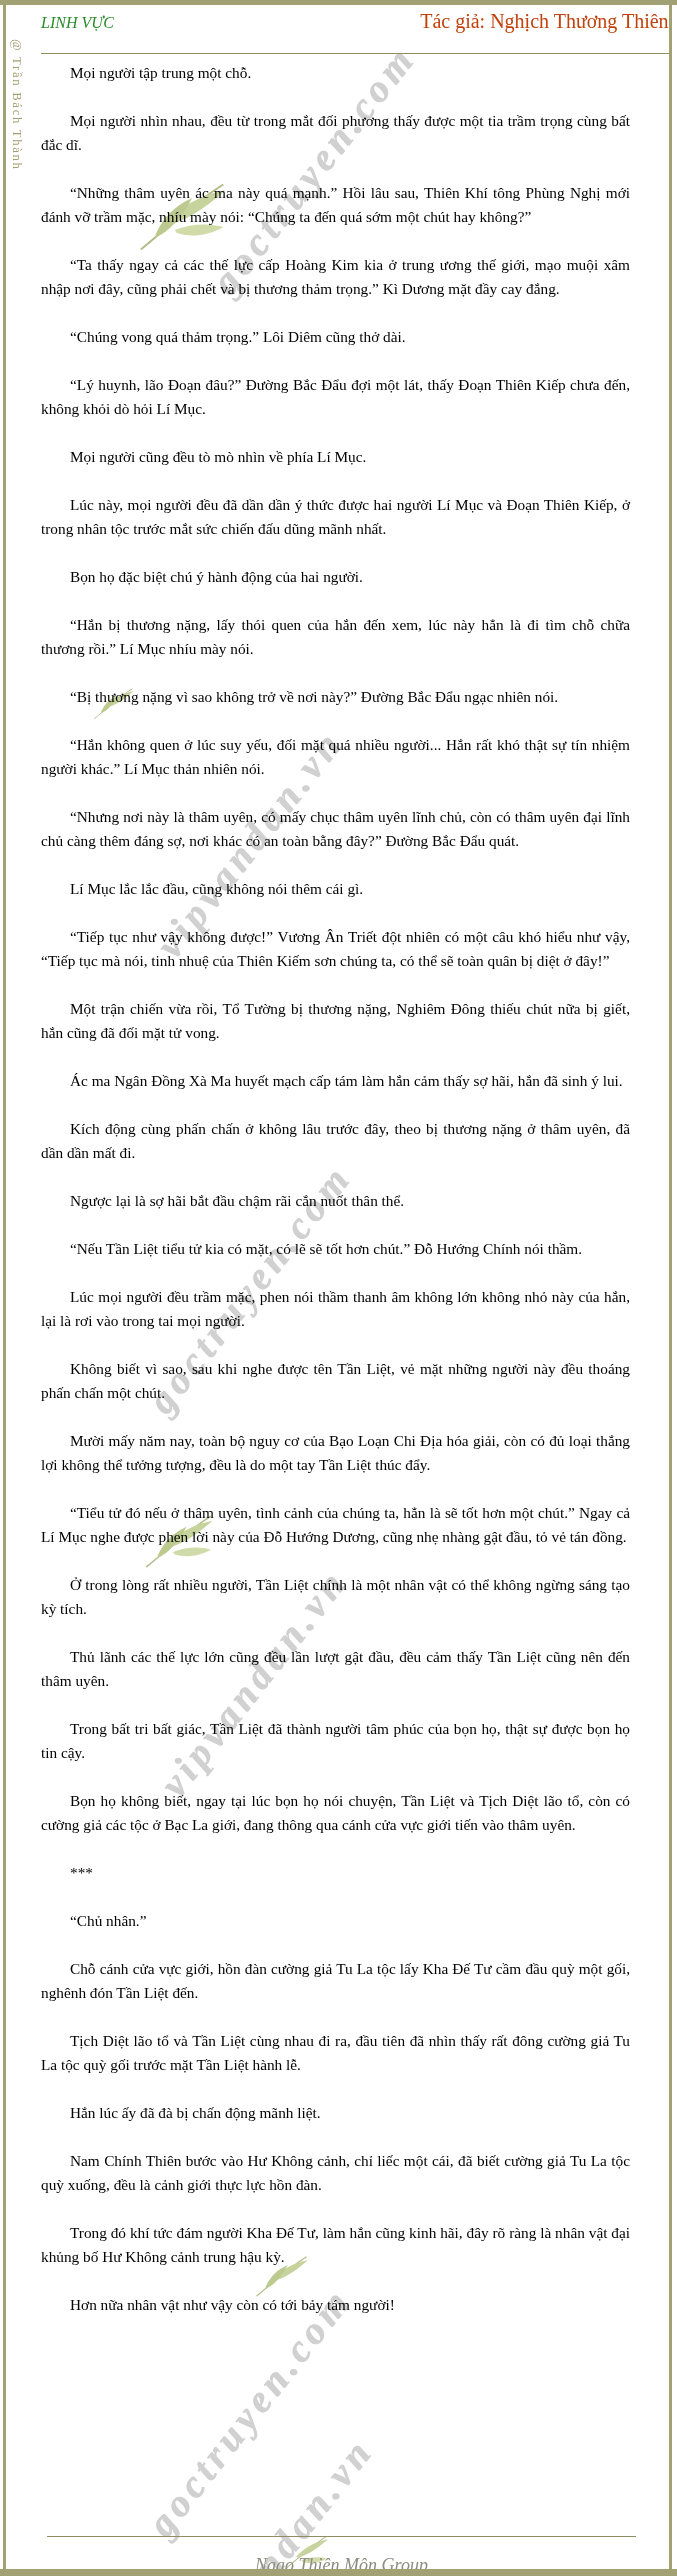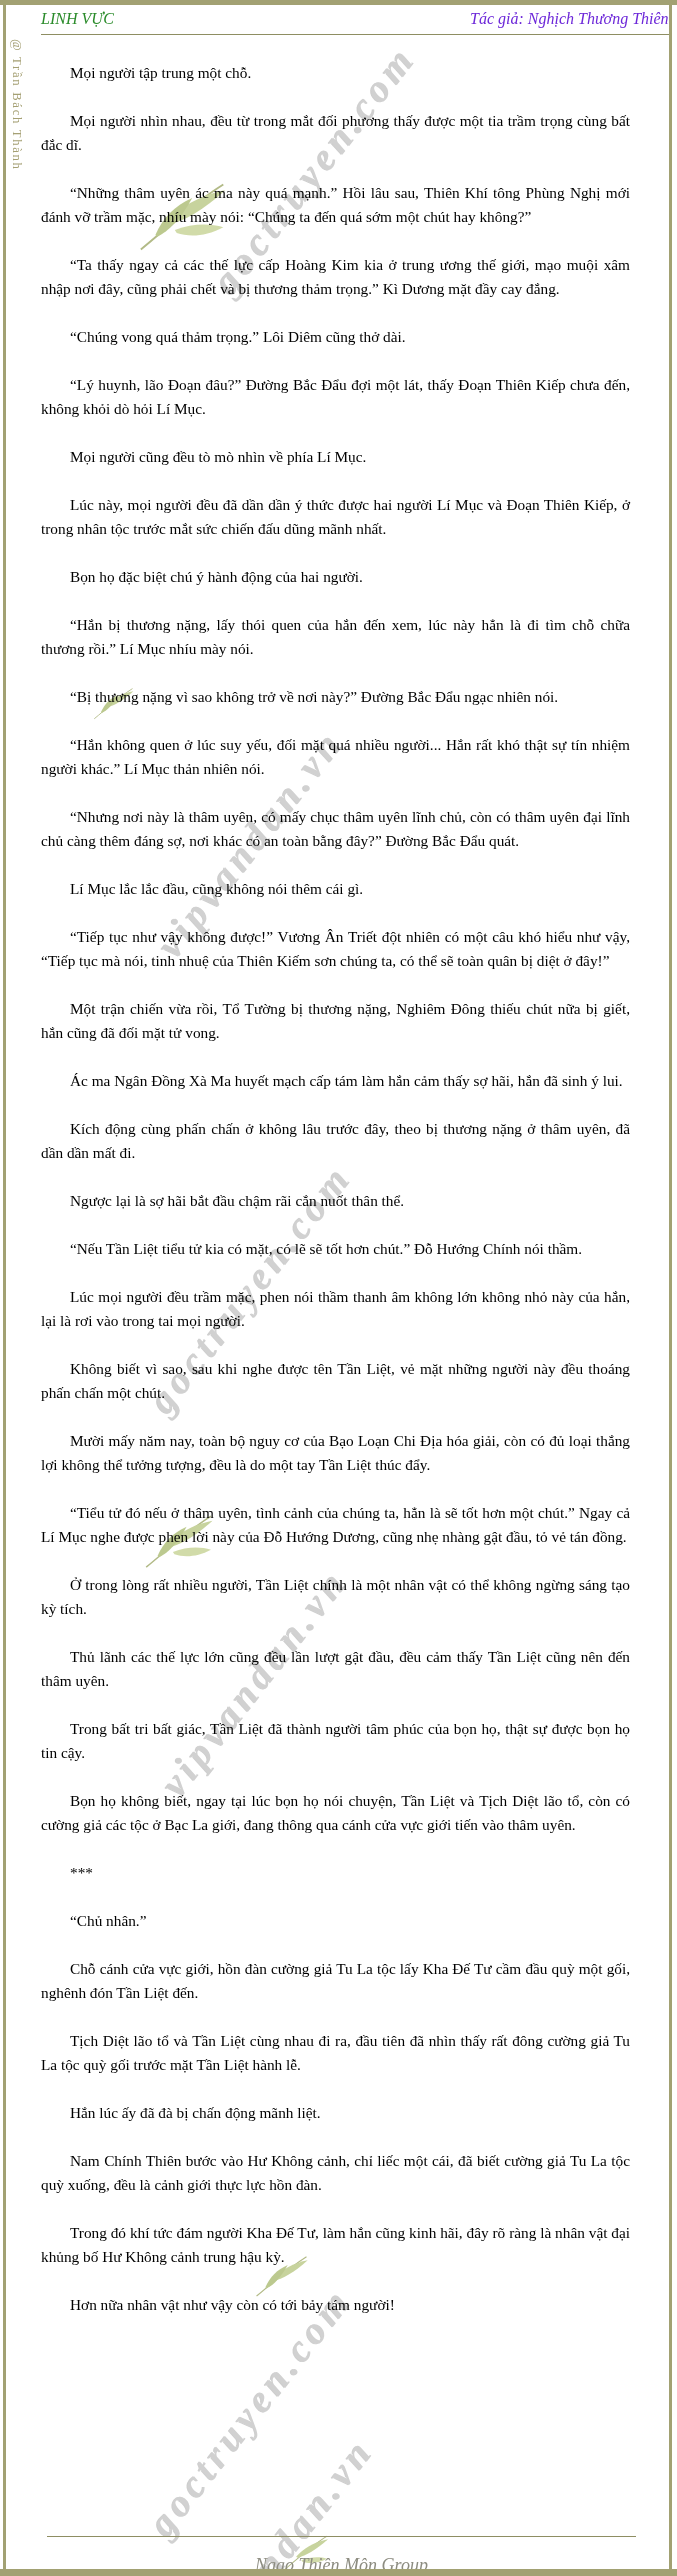--- a/index.html
+++ b/index.html
@@ -9,24 +9,24 @@
   }
   
   .top-bar{position:absolute;left:0;top:0;width:678px;height:5.1px;background:#a2a173;z-index:6;}
   .bottom-bar{position:absolute;left:0;top:2569px;width:678px;height:6.8px;background:#a2a173;z-index:6;}
   .left-line{position:absolute;left:3.4px;top:5.1px;width:2.5px;height:2571px;background:#a2a173;z-index:6;}
   .right-line{position:absolute;left:669px;top:5.1px;width:2.5px;height:2571px;background:#a2a173;z-index:6;}
   
   .header{
     position:absolute;left:41px;top:10.2px;width:631px;z-index:3;
     display:flex;justify-content:space-between;align-items:baseline;
-    border-bottom:1.7px solid #8e8e62;padding-bottom:6px;
+    border-bottom:1.7px solid #8e8e62;padding-bottom:20px;
   }
   .story-title{font-style:italic;font-size:16px;color:#2a8b2a;}
-  .story-author{font-style:italic;font-size:16px;color:#6d28d9;padding-right:3.4px;}
+  .story-author{font-size:20px;color:#c2410c;padding-right:3.4px;}
   
   .side-credit{
     position:absolute;left:9.3px;top:39px;z-index:3;
     writing-mode:vertical-rl;text-orientation:mixed;
     font-size:12.7px;letter-spacing:1.7px;color:#a5a074;white-space:nowrap;
   }
   
   .content{
     position:absolute;left:41px;top:37px;width:605px;z-index:2;
     font-size:15.3px;line-height:24px;text-align:justify;

